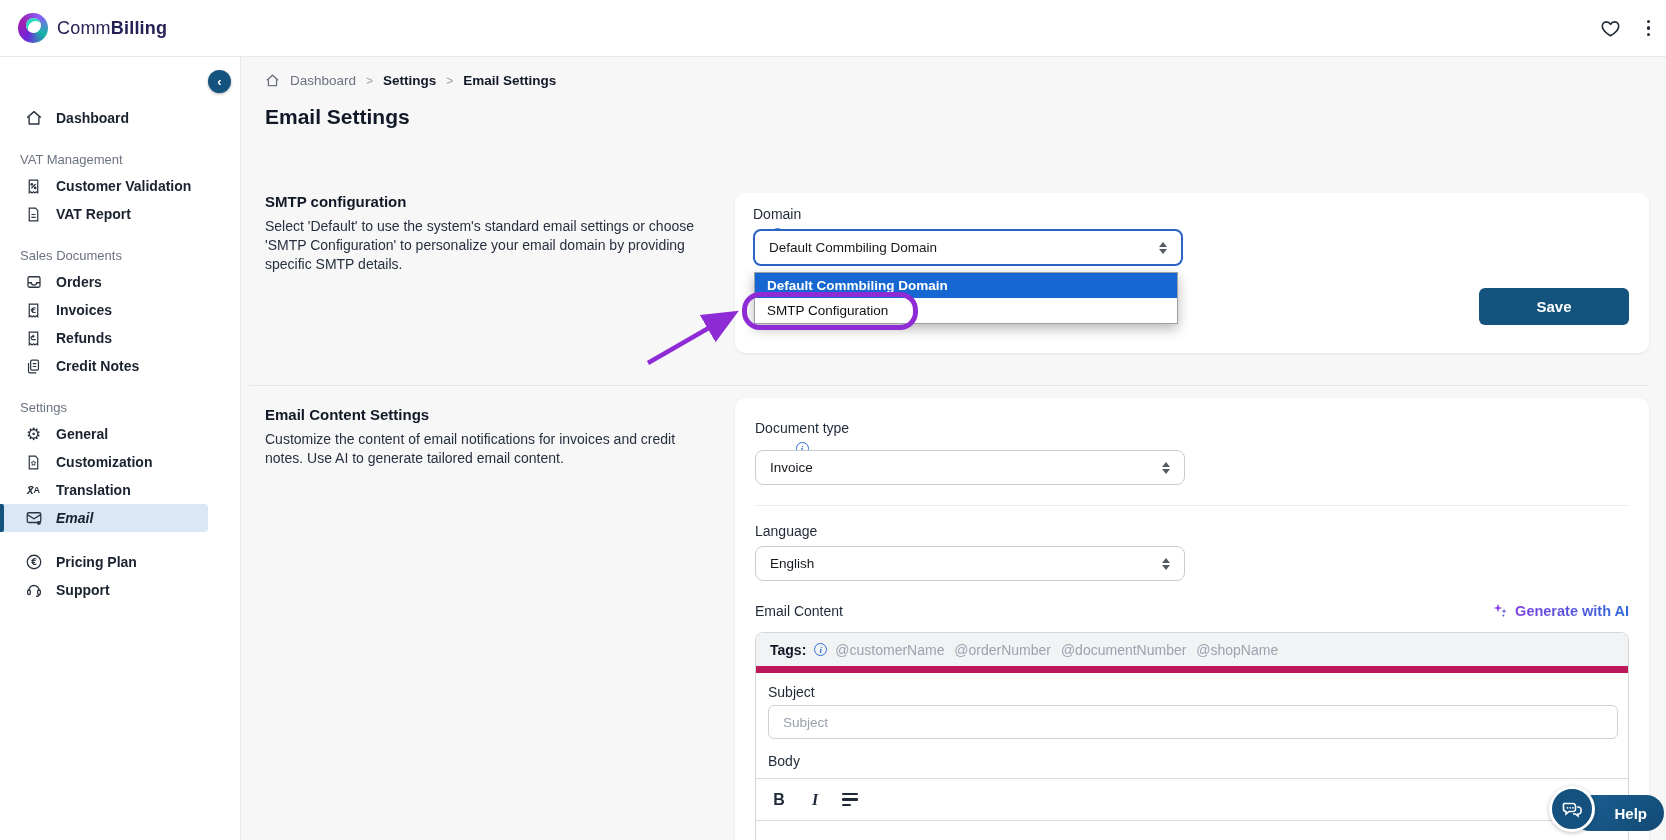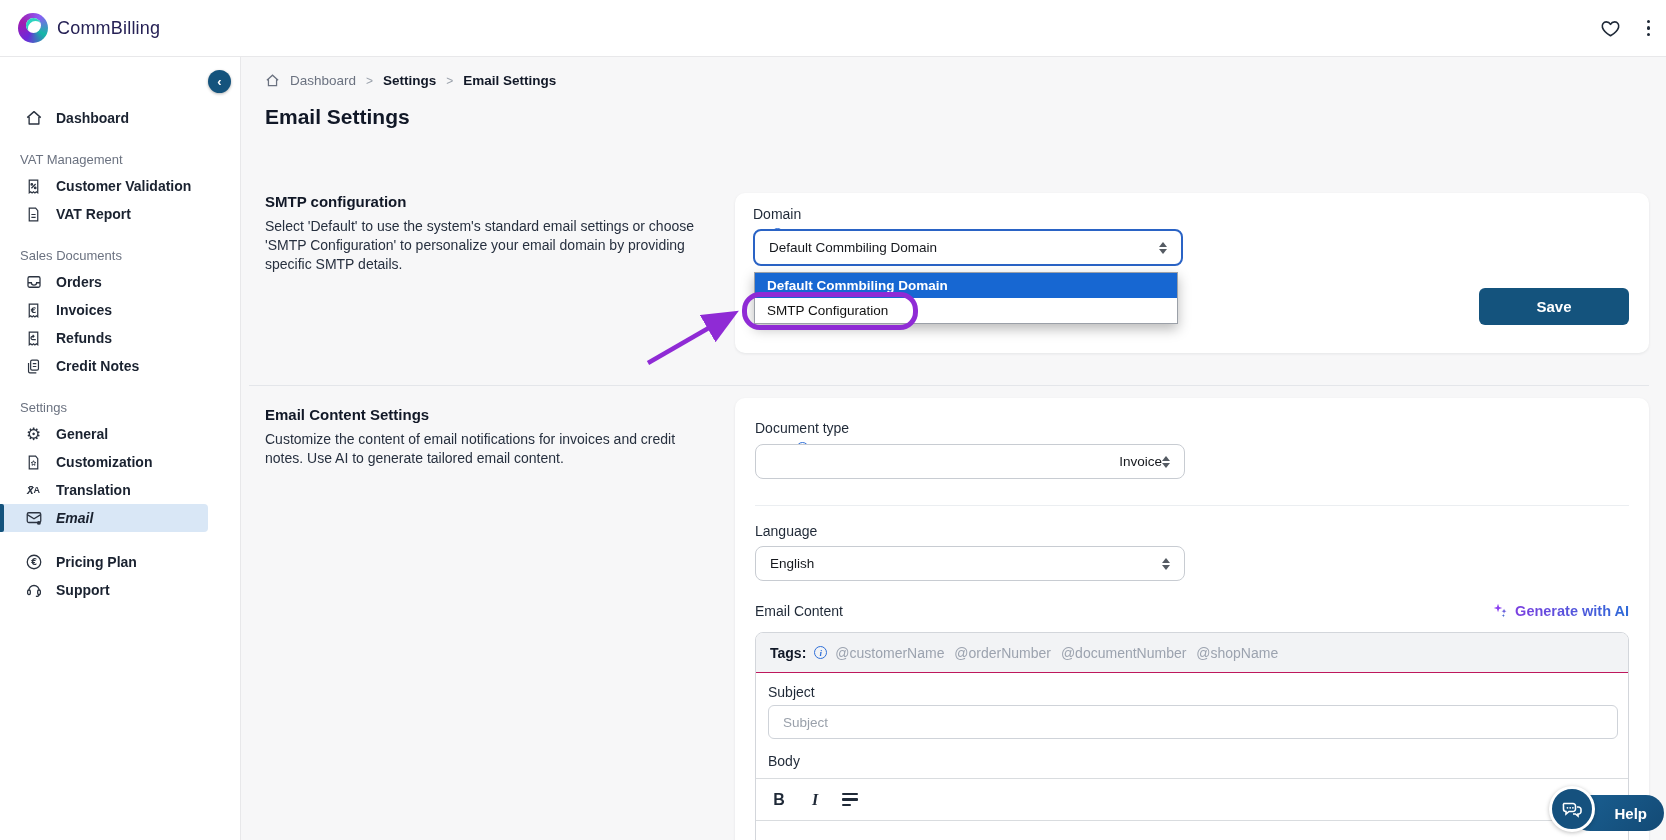--- a/index.html
+++ b/index.html
@@ -8,21 +8,21 @@
 
   
   .header { position:absolute; left:0; top:0; width:1666px; height:57px; background:#fff;
     border-bottom:1px solid #e8e8ea; display:flex; align-items:center; justify-content:space-between; z-index:30; }
   .brand { display:flex; align-items:center; gap:9px; padding-left:18px; }
   .logo-mark { width:30px; height:30px; border-radius:50%;
     background:conic-gradient(from 210deg,#6d28d9,#a21caf,#8b5cf6,#14b8a6,#6d28d9); position:relative; }
   .logo-mark::after { content:""; position:absolute; left:8px; top:5px; width:15px; height:15px;
     border-radius:50%; background:#fff; box-shadow:2px 3px 0 0 #2dd4bf inset; }
   .brand-text { font-size:18px; color:#262155; letter-spacing:.2px; }
-  .brand-text b { font-weight:400; }
+  .brand-text b { font-weight:700; }
   .header-right { display:flex; align-items:center; gap:26px; padding-right:16px; }
   .hicon { color:#1f2937; display:flex; align-items:center; cursor:pointer; }
   .kebab { display:flex; flex-direction:column; gap:3px; }
   .kebab i { width:3.5px; height:3.5px; border-radius:50%; background:#1f2937; }
 
   
   .sidebar { position:absolute; left:0; top:57px; width:241px; bottom:0; background:#fff;
     border-right:1px solid #e8e8ea; z-index:20; }
   .collapse-btn { position:absolute; left:208px; top:13px; width:23px; height:23px; border-radius:50%;
     background:#14537D; color:#fff; display:flex; align-items:center; justify-content:center;
@@ -90,21 +90,21 @@
 
   
   .c2-divider { position:absolute; left:20px; right:20px; top:107px; height:1px; background:#ebeef1; }
   .ec-row { position:absolute; left:20px; right:20px; top:204px; display:flex; align-items:center; justify-content:space-between; }
   .gen-ai { display:flex; align-items:center; gap:6px; font-size:14.5px; font-weight:700; cursor:pointer; }
   .gen-ai span { background:linear-gradient(90deg,#7b3fe0,#2e6bd8); -webkit-background-clip:text;
     background-clip:text; color:transparent; }
 
   .editor-box { position:absolute; left:20px; top:234px; width:874px; height:236px;
     border:1px solid #d3d6db; border-radius:8px 8px 0 0; background:#fff; }
-  .tags-row { height:40px; background:#f2f3f5; border-bottom:1px solid #be185d; border-radius:7px 7px 0 0;
+  .tags-row { height:40px; background:#f2f3f5; border-bottom:7px solid #be185d; border-radius:7px 7px 0 0;
     display:flex; align-items:center; gap:8px; padding:0 14px; font-size:14px; }
   .tags-row b { color:#111827; }
   .tags-vals { color:#9ca3af; word-spacing:6px; }
   .inlabel { position:absolute; left:12px; font-size:14px; color:#1f2937; }
   .subject-input { position:absolute; left:12px; top:72px; width:850px; height:34px; border:1px solid #cfd3d9;
     border-radius:6px; padding:0 14px; font-size:13.5px; color:#1f2937; font-family:inherit; background:#fff; }
   .subject-input::placeholder { color:#9aa1ab; }
   .toolbar { position:absolute; left:0; right:0; top:145px; height:43px; border-top:1px solid #d9dcdf;
     border-bottom:1px solid #d9dcdf; display:flex; align-items:center; gap:18px; padding-left:14px; }
   .tb-btn { min-width:18px; text-align:center; font-size:16px; color:#1f2937; cursor:pointer; }
@@ -325,21 +325,21 @@
   <div class="hdivider"></div>
 
   <div class="sec-heading" style="top:349px;">Email Content Settings</div>
   <div class="sec-desc" style="top:373px;">Customize the content of email notifications for invoices and credit notes. Use AI to generate tailored email content.</div>
 
   <div class="card card2">
     <div class="field-label" style="position:absolute;left:20px;top:22px;">
       <span>Document type</span>
       <span class="info-icn">i</span>
     </div>
-    <div class="selectbox" style="left:20px;top:46px;justify-content:flex-end;">
+    <div class="selectbox" style="left:20px;top:52px;">
       <span>Invoice</span>
       <span class="updown">
           <i class="up"></i>
           <i class="dn"></i>
         </span>
     </div>
 
     <div class="c2-divider"></div>
 
     <div class="field-label" style="position:absolute;left:20px;top:125px;">

